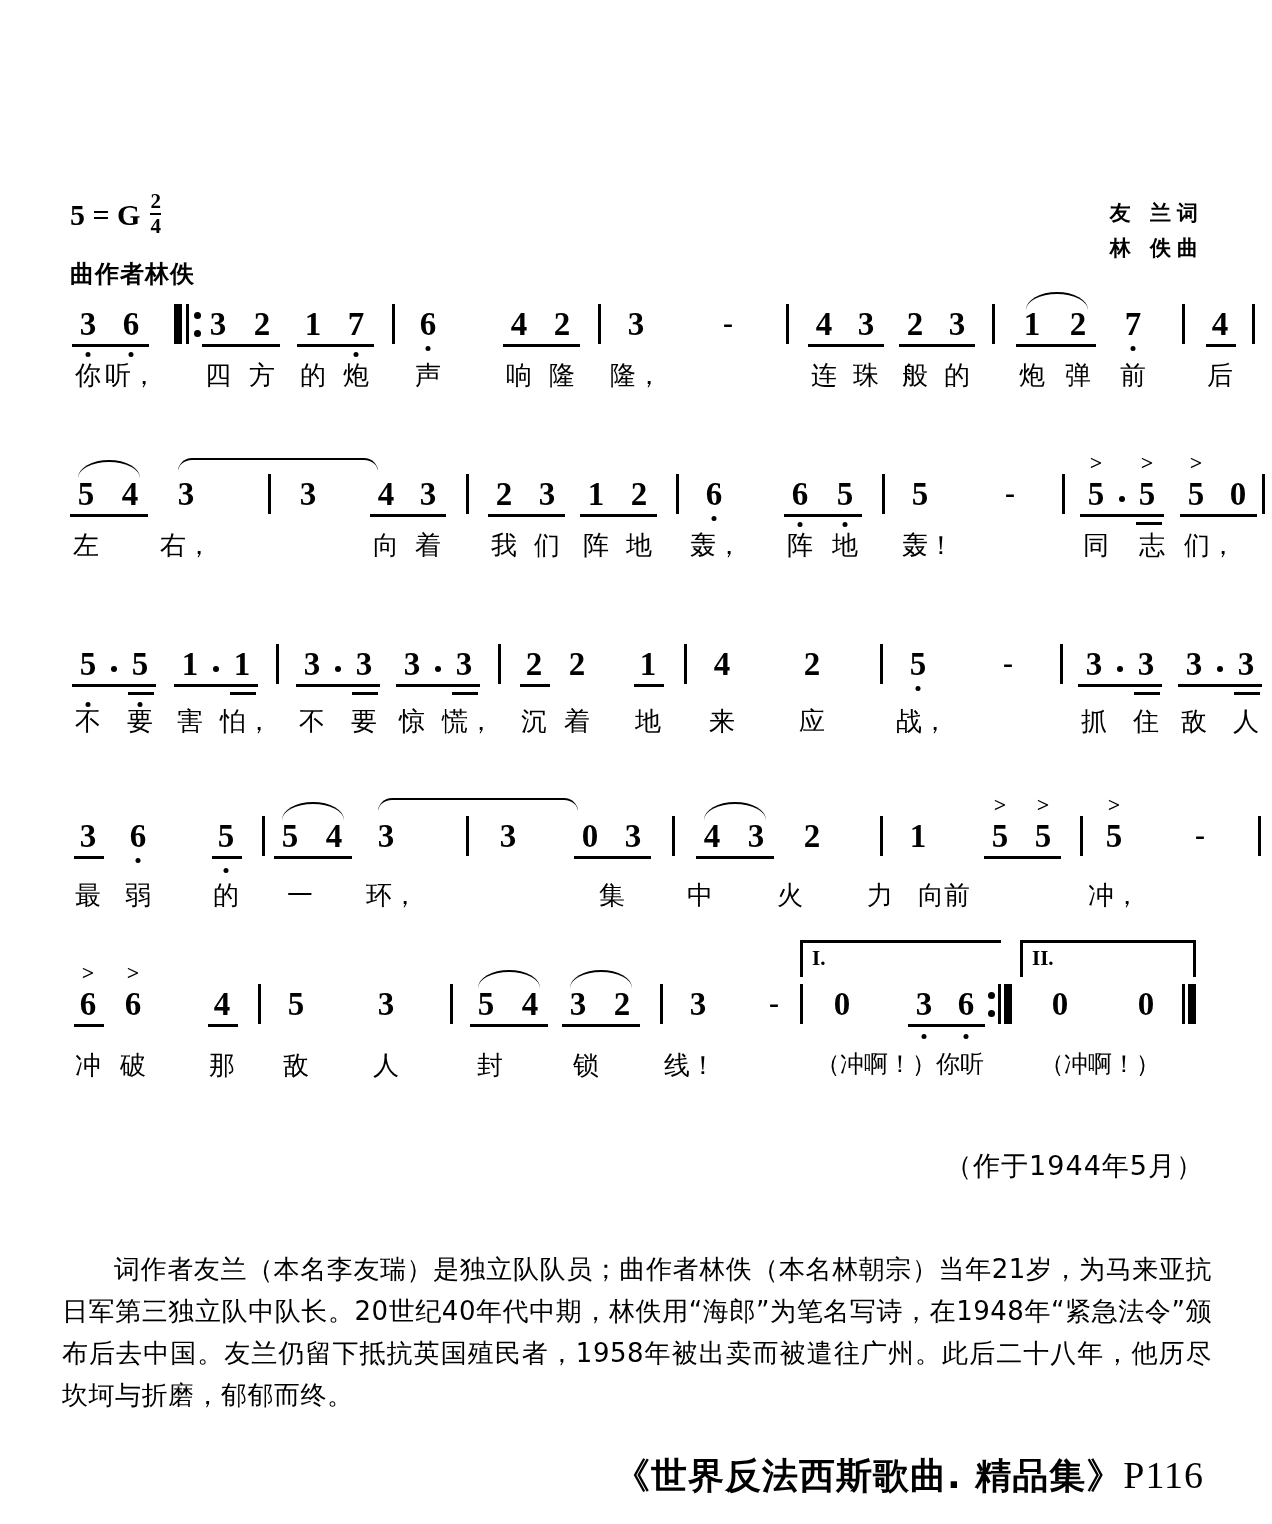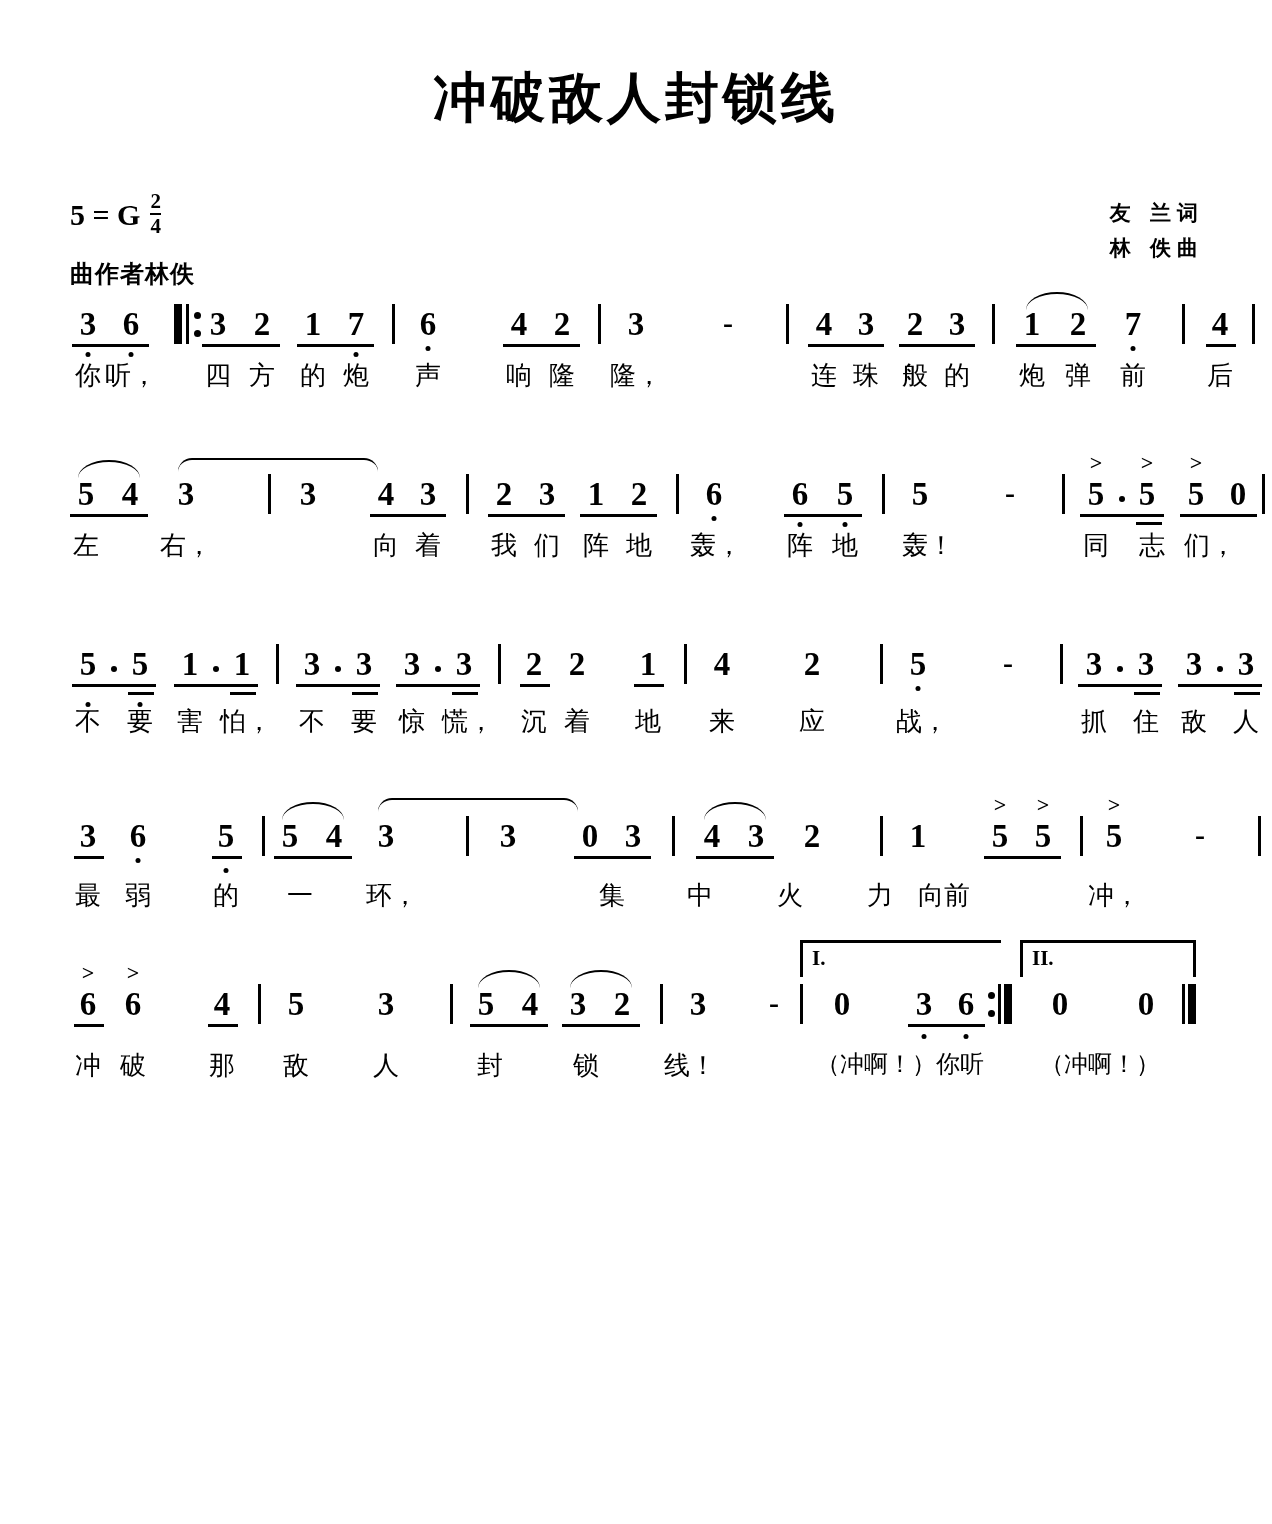--- a/index.html
+++ b/index.html
@@ -112,21 +112,20 @@
   .source .pg{
     font-family:"Liberation Serif","DejaVu Serif",serif;
     font-weight:normal;font-size:38px;
   }
 </style>
 </head>
 <body>
 
 <div class="page">
 
-  <div class="title">冲破敌人封锁线</div>
 
   <div class="keysig">
     <span>5 = G</span>
     <span class="frac">
       <span class="num">2</span>
       <span class="den">4</span>
     </span>
   </div>
 
   <div class="tempo">曲作者林佚</div>
@@ -521,16 +520,21 @@
       <span class="lyr" style="left:296px;">敌</span>
       <span class="lyr" style="left:386px;">人</span>
       <span class="lyr" style="left:490px;">封</span>
       <span class="lyr" style="left:586px;">锁</span>
       <span class="lyr" style="left:690px;">线！</span>
       <span class="lyr small" style="left:900px;">（冲啊！）你听</span>
       <span class="lyr small" style="left:1100px;">（冲啊！）</span>
     </div>
   </div>
 
-
-
+  <div class="compose-date">（作于1944年5月）</div>
+
+  <div class="note-block">词作者友兰（本名李友瑞）是独立队队员；曲作者林佚（本名林朝宗）当年21岁，为马来亚抗日军第三独立队中队长。20世纪40年代中期，林佚用“海郎”为笔名写诗，在1948年“紧急法令”颁布后去中国。友兰仍留下抵抗英国殖民者，1958年被出卖而被遣往广州。此后二十八年，他历尽坎坷与折磨，郁郁而终。</div>
+
+  <div class="source">
+    <span>《世界反法西斯歌曲. 精品集》</span><span class="pg">P116</span>
+  </div>
 
 </div>
 
 </body></html>

